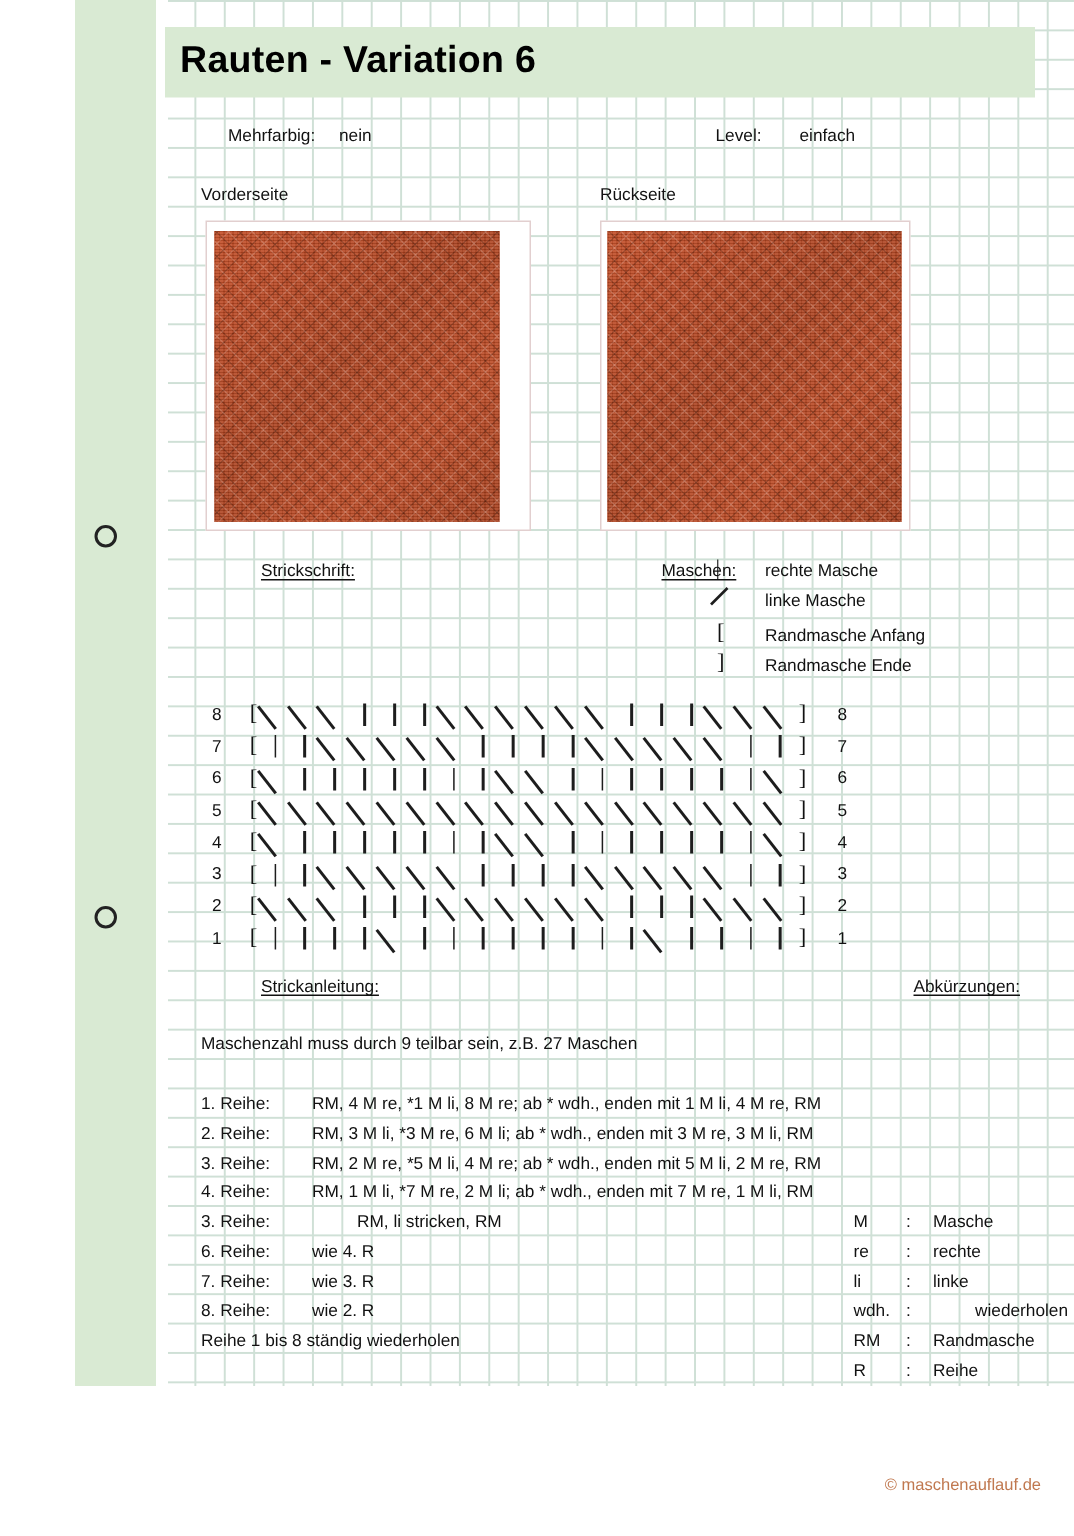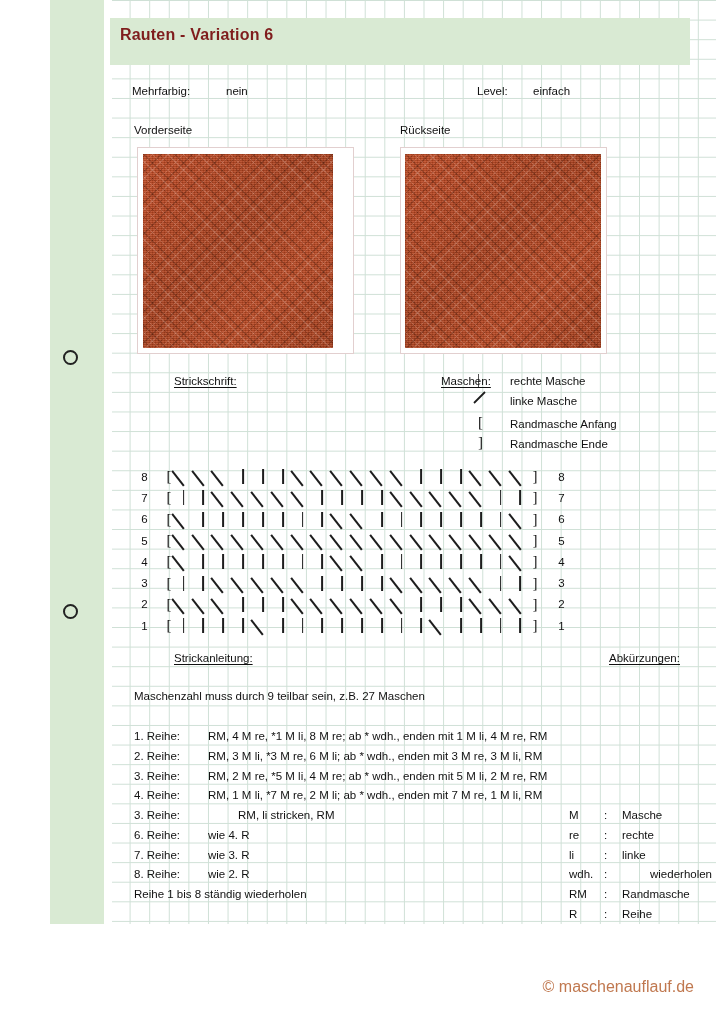--- a/index.html
+++ b/index.html
@@ -48,23 +48,23 @@
   
   #title-banner {
     position: absolute;
     left: 110px; top: 18px;
     width: 580px; height: 47px;
     background: #d9ead3;
   }
   #page-title {
     position: absolute;
     left: 10px; top: 8px;
-    font-size: 16px;
+    font-size: 25px;
     font-weight: 600;
-    color: #7f1d1d;
+    color: #000000;
     letter-spacing: 0.2px;
     white-space: nowrap;
   }
 
   
   .cell {
     position: absolute;
     font-size: 11.5px;
     color: #111;
     white-space: nowrap;
@@ -182,38 +182,38 @@
 
   
   .abbr-key   { position: absolute; font-size: 11.5px; color: #111; }
   .abbr-colon { position: absolute; font-size: 11.5px; color: #111; }
   .abbr-val   { position: absolute; font-size: 11.5px; color: #111; white-space: nowrap; }
 
   
   #footer-copyright {
     position: absolute;
     right: 22px; bottom: 28px;
-    font-size: 16px;
+    font-size: 11px;
     color: #c0784f;
   }
 </style>
 </head>
 <body>
 
 <div id="binder-strip"></div>
 <div class="punch-hole" id="punch-hole-top"></div>
 <div class="punch-hole" id="punch-hole-bottom"></div>
 
 <div id="sheet"></div>
 
 <div id="title-banner">
   <div id="page-title">Rauten - Variation 6</div>
 </div>
 
-<div class="cell" style="left:132px; top:85px;text-align:right;">Mehrfarbig:</div>
+<div class="cell" style="left:152px; top:85px;text-align:right;">Mehrfarbig:</div>
 <div class="cell" style="left:226px; top:85px;">nein</div>
 <div class="cell" style="left:477px; top:85px;">Level:</div>
 <div class="cell" style="left:533px; top:85px;">einfach</div>
 
 <div class="cell" style="left:134px; top:124px;">Vorderseite</div>
 <div class="cell" style="left:400px; top:124px;">Rückseite</div>
 
 <div class="swatch-frame" id="swatch-front-frame"></div>
 <div class="swatch-img" id="swatch-front-img"></div>
 

